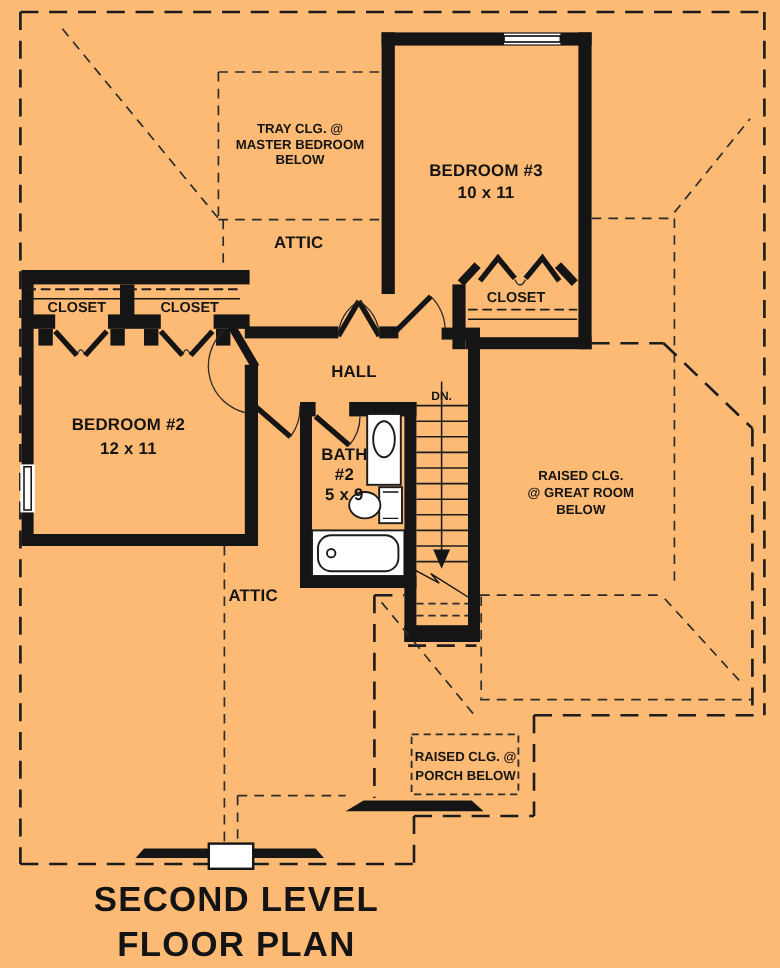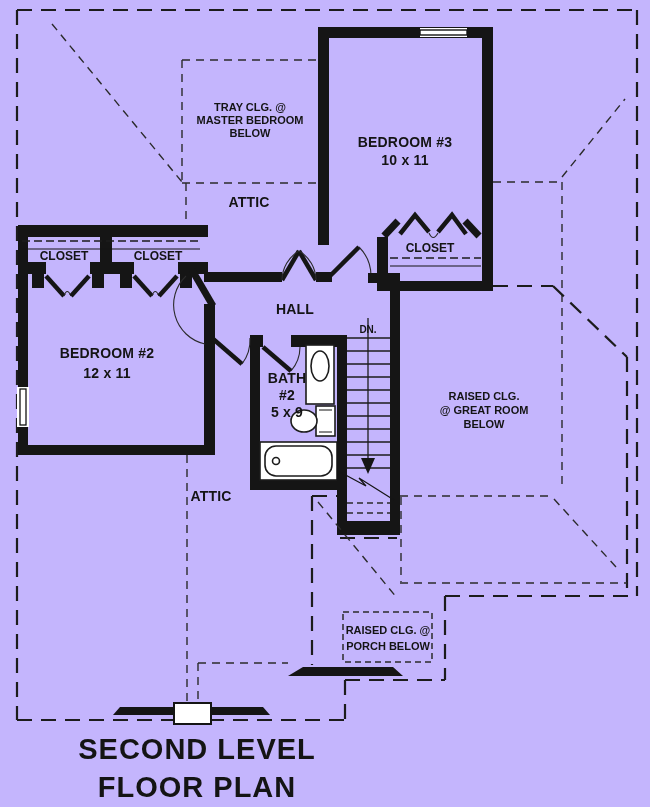--- a/index.html
+++ b/index.html
@@ -1,16 +1,16 @@
 <!DOCTYPE html>
 <html><head>
 <meta charset="utf-8">
 <style>
   html,body{margin:0;padding:0;background:#ffffff;}
-  .canvas{position:relative;width:650px;height:807px;background:#c4b5fd;overflow:hidden;
+  .canvas{position:relative;width:650px;height:807px;background:#fdba74;overflow:hidden;
           font-family:"Liberation Sans", sans-serif;}
   svg text{fill:#141414;font-family:"Liberation Sans", sans-serif;font-weight:bold;}
   .wall{fill:#151515;stroke:none;}
   .thinln{stroke:#151515;stroke-width:1.2;fill:none;}
   .leaf{stroke:#151515;stroke-width:4.5;fill:none;stroke-linecap:butt;}
   .leaf-th{stroke:#151515;stroke-width:7;fill:none;}
   .arc{stroke:#2a2a2a;stroke-width:1.1;fill:none;}
   .db{stroke:#1c1c1c;stroke-width:2.2;fill:none;stroke-dasharray:15 9;}
   .df{stroke:#2b2b2b;stroke-width:1.4;fill:none;stroke-dasharray:8 6;}
   .dp{stroke:#2b2b2b;stroke-width:1.5;fill:none;stroke-dasharray:6 4;}

